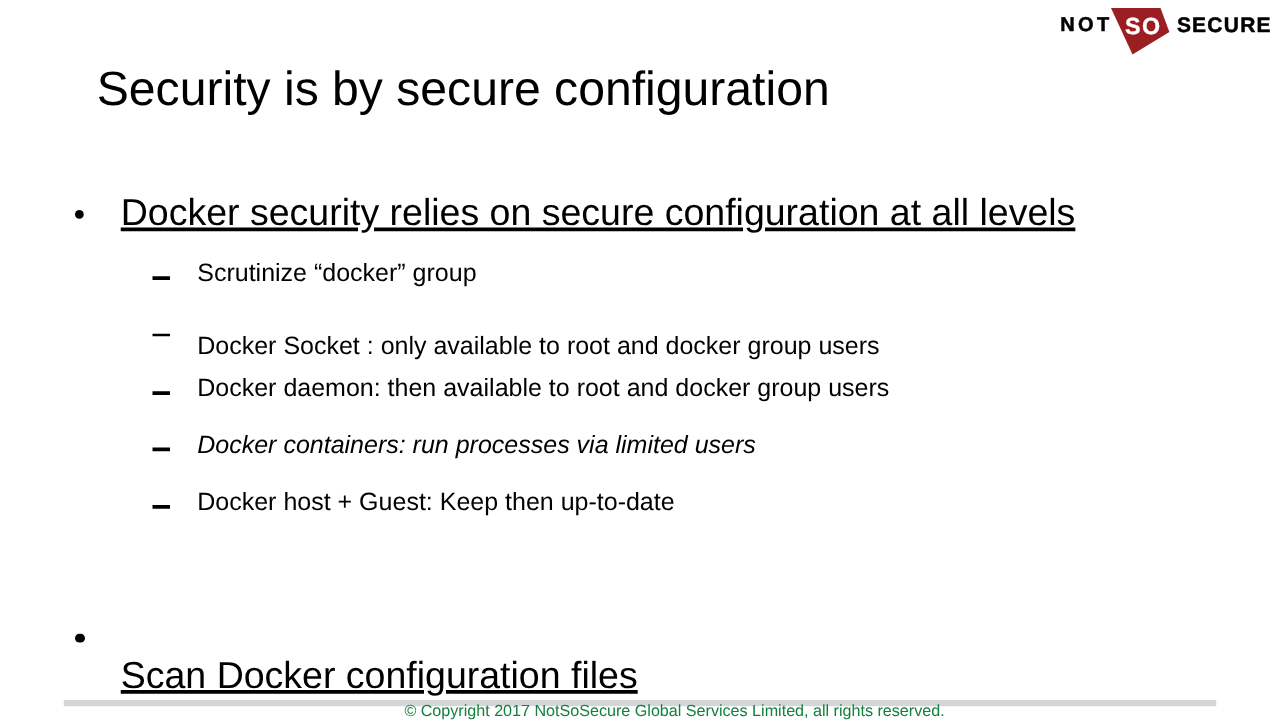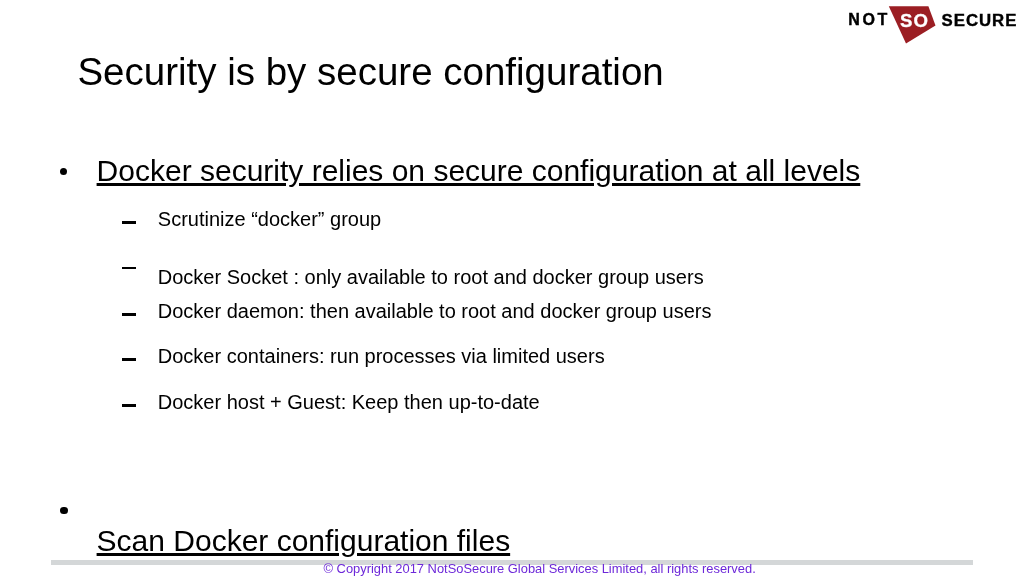--- a/index.html
+++ b/index.html
@@ -5,21 +5,21 @@
   html,body{margin:0;padding:0;}
   body{width:1024px;height:576px;background:#ffffff;overflow:hidden;position:relative;
        font-family:"Liberation Sans",sans-serif;color:#000;}
   .abs{position:absolute;white-space:nowrap;line-height:1;}
   .title{font-size:38.5px;margin-left:20px;}
   .l1{font-size:30px;text-decoration:underline;}
   .l2{font-size:20px;}
   .dot{position:absolute;width:7.4px;height:7.4px;background:#000;border-radius:50%;}
   .dash{position:absolute;width:13.6px;height:2.8px;background:#000;}
   .footbar{position:absolute;left:51px;top:560.2px;width:922px;height:4.6px;background:#d4d7d8;}
-  .foot{font-size:12.9px;color:#6d28d9;}
+  .foot{font-size:12.9px;color:#15803d;}
 </style>
 </head>
 <body>
 
   <svg class="abs" style="left:840px;top:0px;" width="184" height="50" viewBox="0 0 184 50">
     <polygon points="48.8,6.3 88.4,6.3 95.5,25.6 66,43.5" fill="#9b1e23"></polygon>
     <text x="8.2" y="25.2" font-family="Liberation Sans" font-weight="bold" font-size="16" letter-spacing="2.7" stroke="#000" stroke-width="0.4">NOT</text>
     <text x="60" y="27.2" font-family="Liberation Sans" font-weight="bold" font-size="18.6" letter-spacing="1.2" fill="#ffffff" stroke="#ffffff" stroke-width="0.3">SO</text>
     <text x="101.5" y="25.8" font-family="Liberation Sans" font-weight="bold" font-size="16.8" letter-spacing="1.0" stroke="#000" stroke-width="0.4">SECURE</text>
   </svg>
@@ -32,21 +32,21 @@
   <div class="dash" style="top:221.1px;left:122px;"></div>
   <div class="abs l2" style="left:157.8px;top:209.03px;">Scrutinize “docker” group</div>
 
   <div class="dash" style="top:266.6px;left:122px;"></div>
   <div class="abs l2" style="left:157.8px;top:267px;">Docker Socket : only available to root and docker group users</div>
 
   <div class="dash" style="top:313.1px;left:122px;"></div>
   <div class="abs l2" style="left:157.8px;top:301.03px;">Docker daemon: then available to root and docker group users</div>
 
   <div class="dash" style="top:358.3px;left:122px;"></div>
-  <div class="abs l2" style="left:157.8px;top:346.23px;">Docker containers: run processes via limited users</div>
+  <div class="abs l2" style="left:157.8px;top:346.23px;font-style:italic;">Docker containers: run processes via limited users</div>
 
   <div class="dash" style="top:404.2px;left:122px;"></div>
   <div class="abs l2" style="left:157.8px;top:392.13px;">Docker host + Guest: Keep then up-to-date</div>
 
   <div class="dot" style="left:60.2px;top:506.6px;"></div>
   <div class="abs l1" style="left:96.6px;top:494.4px;margin-top:32px;">Scan Docker configuration files</div>
 
   <div class="footbar"></div>
   <div class="abs foot" style="left:323.5px;top:563.48px;">© Copyright 2017 NotSoSecure Global Services Limited, all rights reserved.</div>
 

